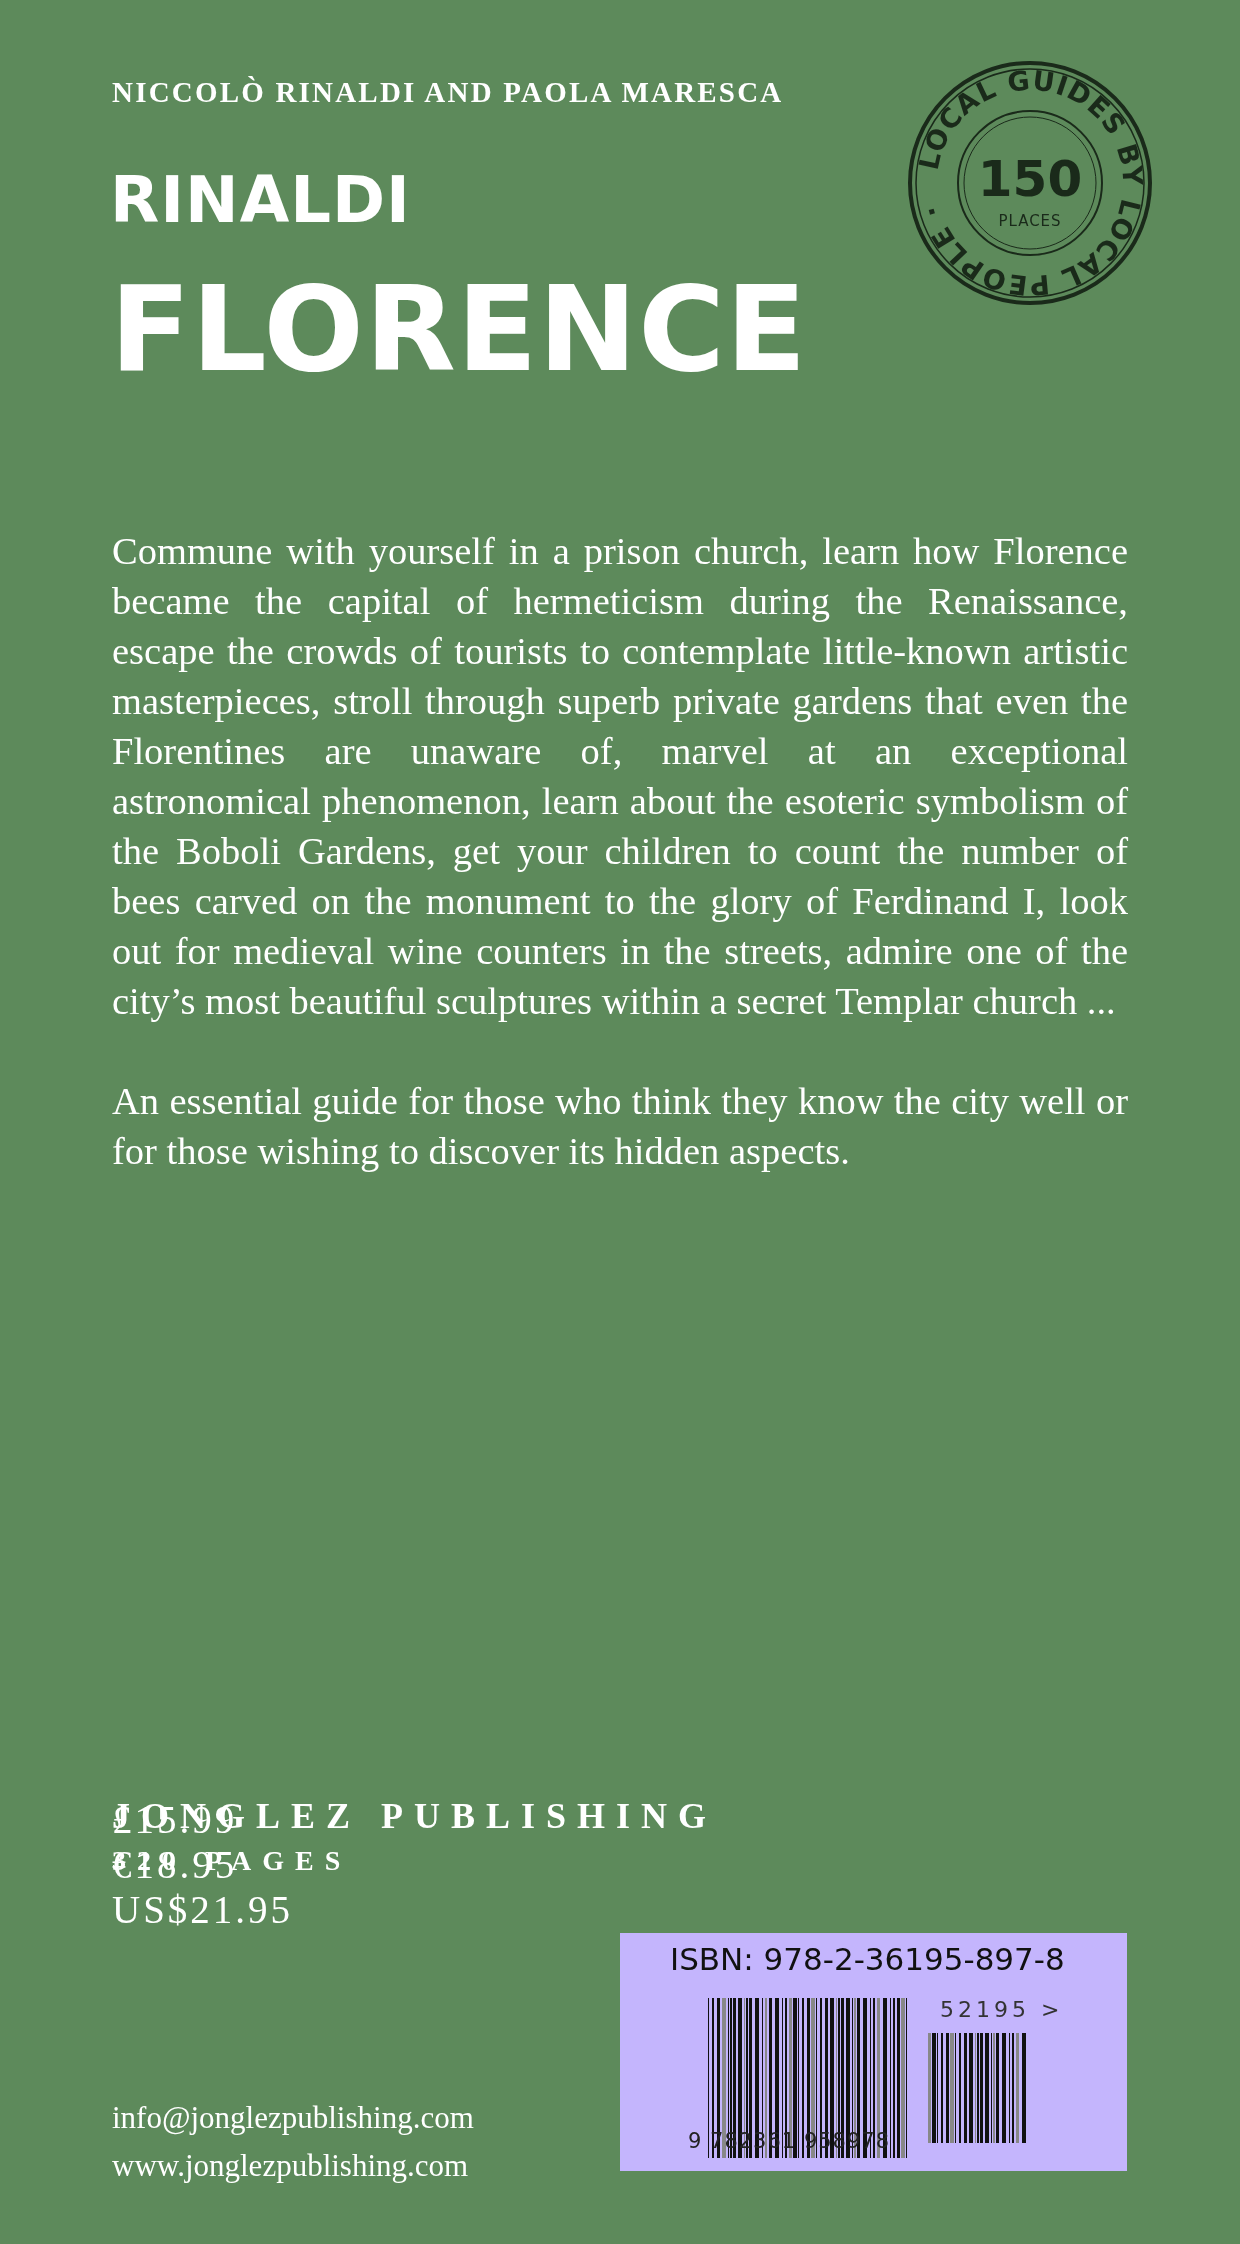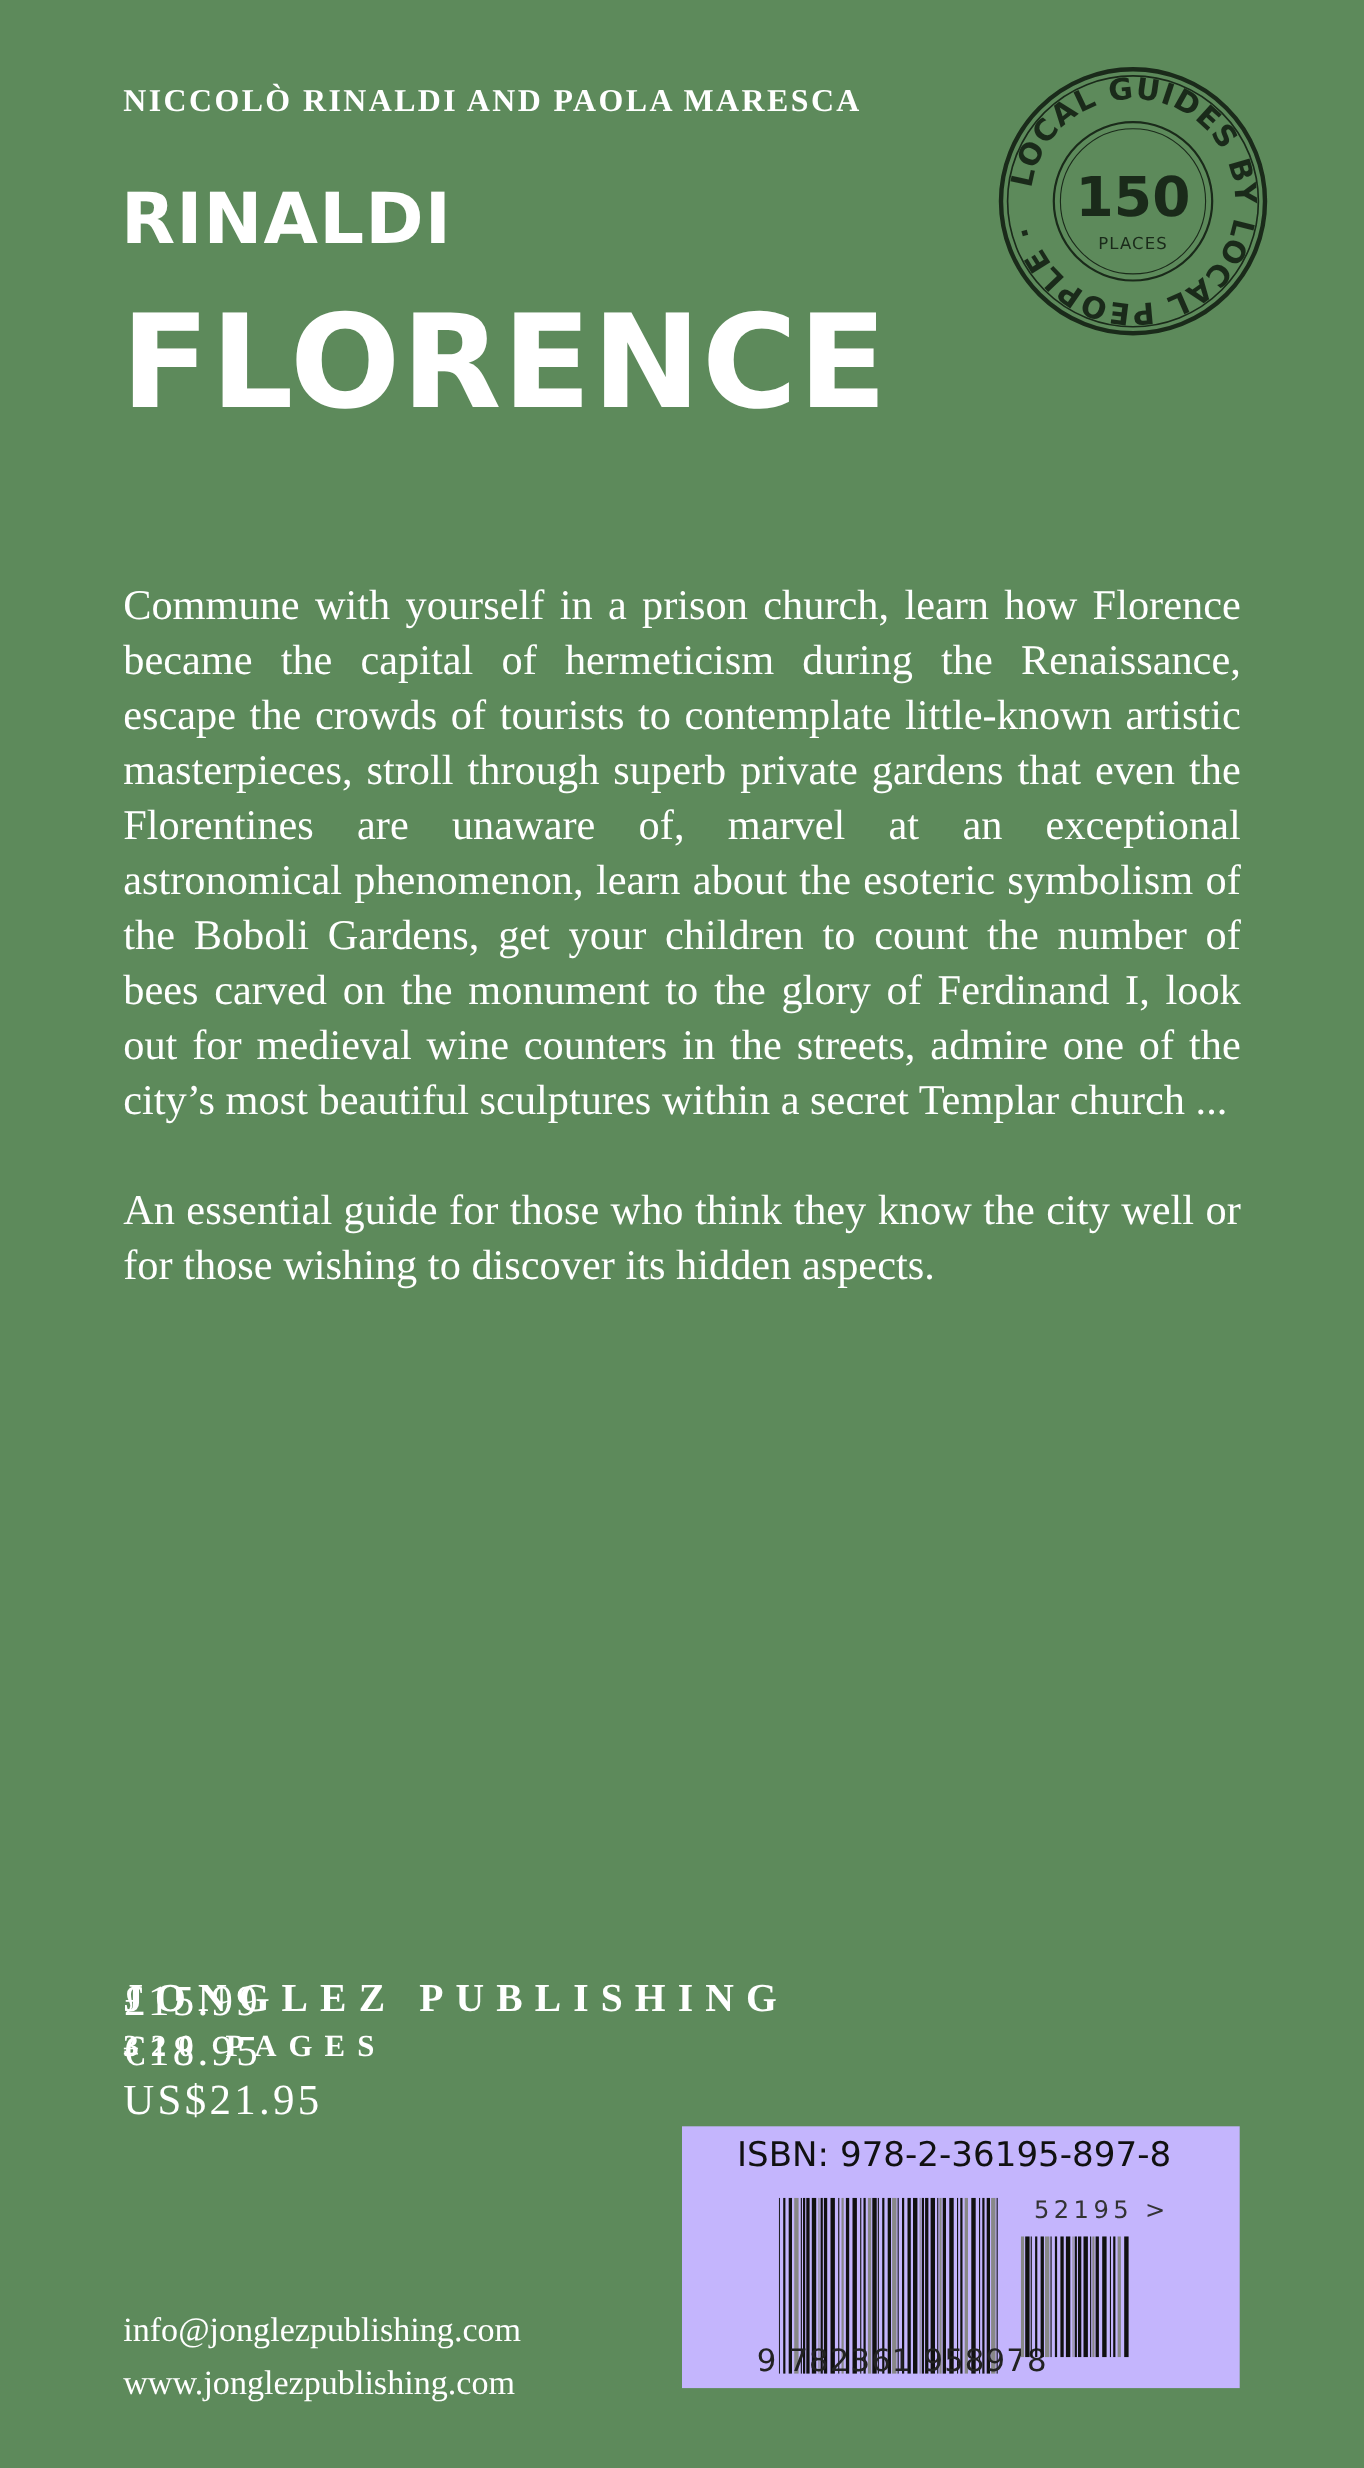--- a/index.html
+++ b/index.html
@@ -55,21 +55,21 @@
     background: #c4b5fd; color: #111;
   }
   .isbn {
     position: absolute; left: 50px; top: 8px;
     font-family: "DejaVu Sans", sans-serif; font-size: 31px; color: #111;
   }
   .bars-main { position: absolute; left: 88px; top: 65px; width: 200px; height: 160px; }
   .bars-addon { position: absolute; left: 308px; top: 100px; width: 100px; height: 110px; }
   .ean-digits {
     position: absolute; left: 68px; top: 196px;
-    font-family: "DejaVu Sans", sans-serif; font-size: 28px; color: #222;
+    font-family: "DejaVu Sans", sans-serif; font-size: 21px; color: #222;
     letter-spacing: 1px;
   }
   .addon-digits {
     position: absolute; left: 320px; top: 64px;
     font-family: "DejaVu Sans", sans-serif; font-size: 22px; color: #333;
     letter-spacing: 4px;
   }
 </style>
 </head>
 <body>

